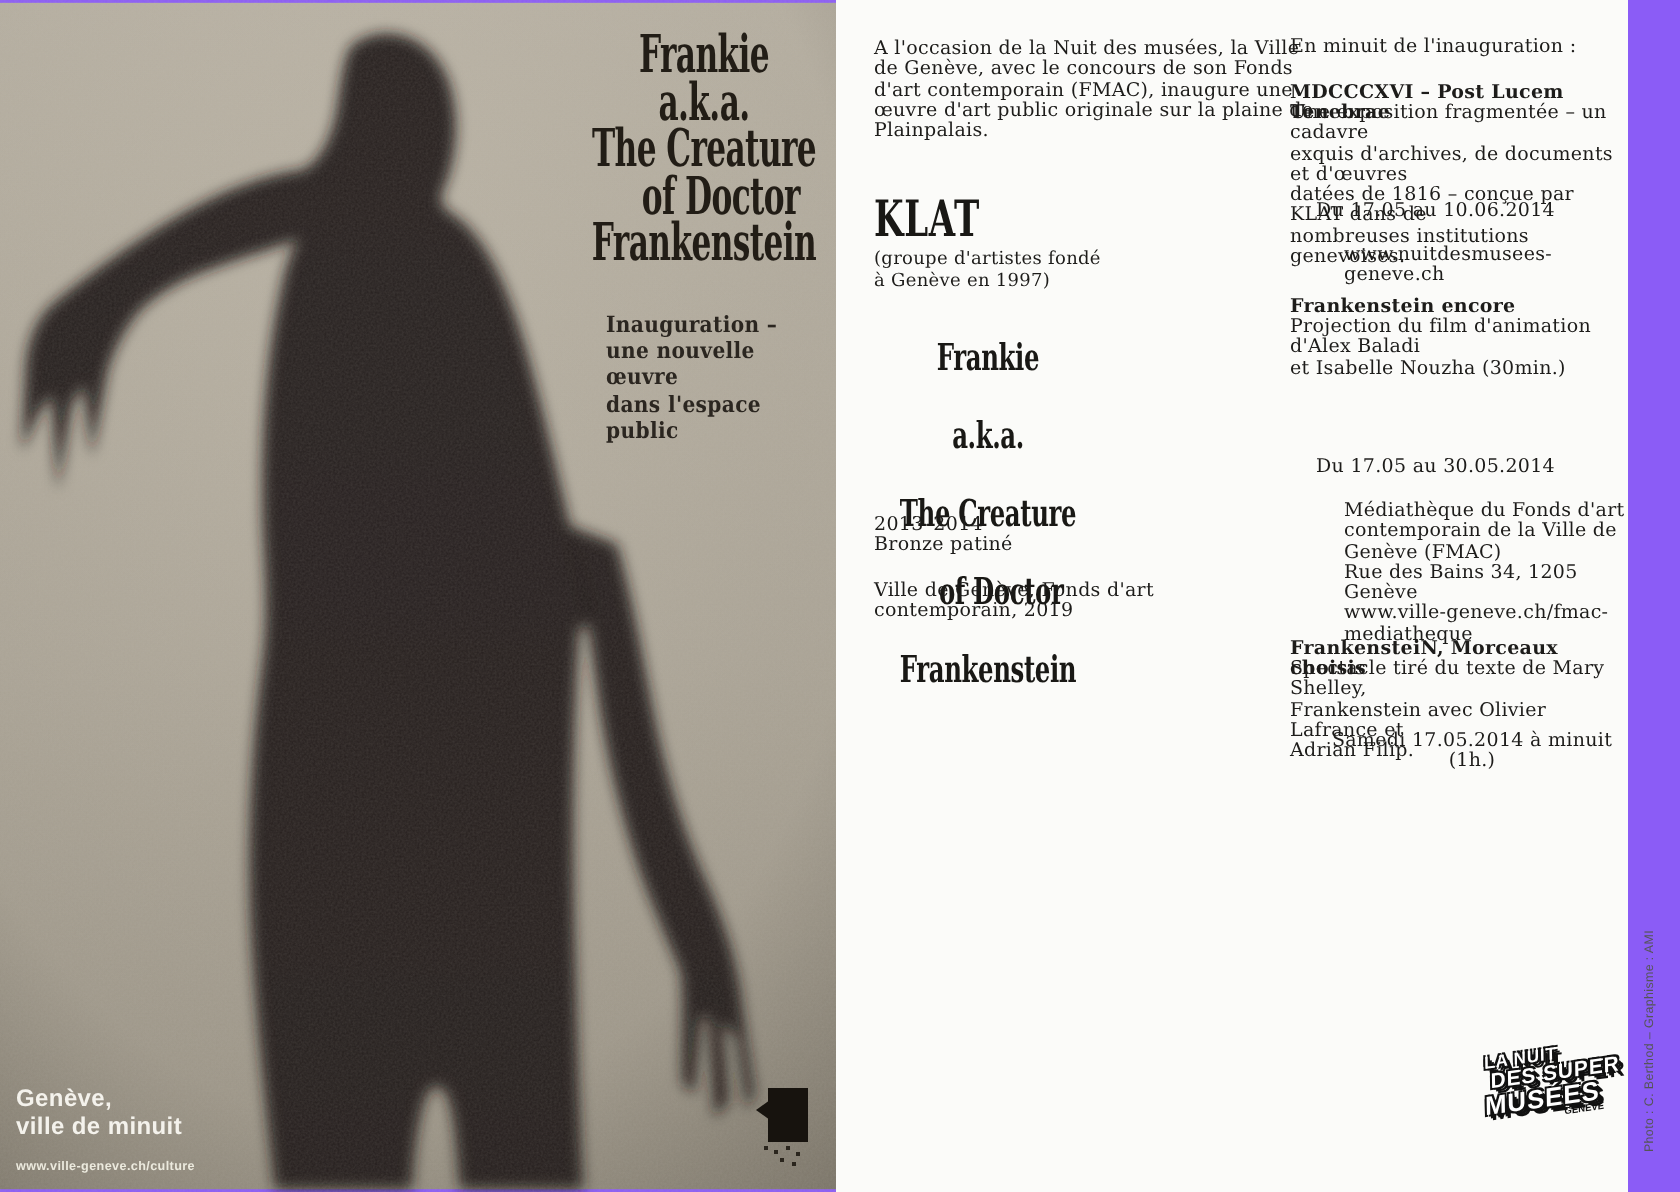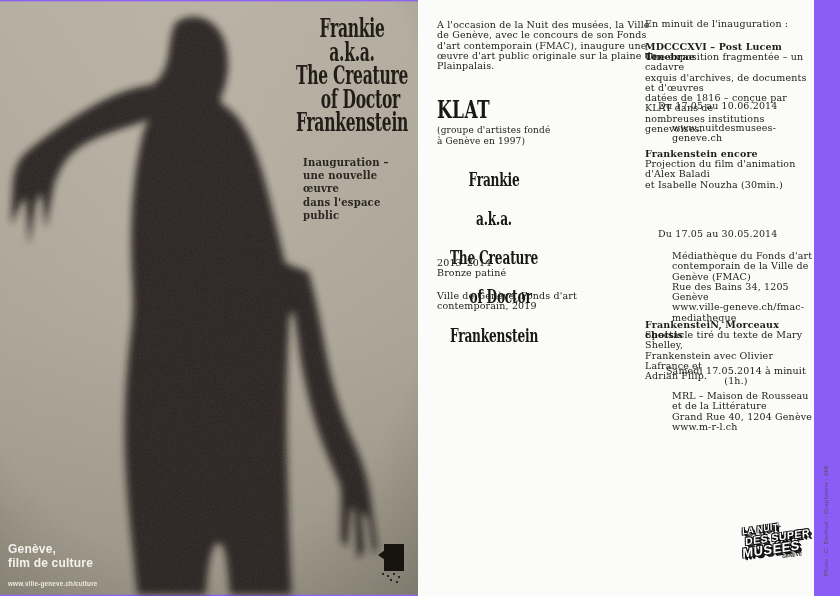--- a/index.html
+++ b/index.html
@@ -123,21 +123,21 @@
       <span class="t-line">Frankie</span>
       <span class="t-line">a.k.a.</span>
       <span class="t-line">The Creature</span>
       <span class="t-line">of Doctor</span>
       <span class="t-line">Frankenstein</span>
     </div>
     <div class="photo-subtitle">Inauguration –
 une nouvelle œuvre
 dans l'espace public</div>
     <div class="city-tagline">Genève,
-film de culture</div>
+ville de minuit</div>
     <div class="city-url">www.ville-geneve.ch/culture</div>
     <div class="geneva-crest"></div>
   </div>
 
   <div class="content-panel">
 
     <div class="blk col-mid intro">A l'occasion de la Nuit des musées, la Ville
 de Genève, avec le concours de son Fonds
 d'art contemporain (FMAC), inaugure une
 œuvre d'art public originale sur la plaine de
@@ -175,24 +175,20 @@
 contemporain de la Ville de
 Genève (FMAC)
 Rue des Bains 34, 1205 Genève
 www.ville-geneve.ch/fmac-mediatheque</div>
 
     <div class="blk col-right sec-title s2-title">FrankensteiN, Morceaux choisis</div>
     <div class="blk col-right s2-body">Spectacle tiré du texte de Mary Shelley,
 Frankenstein avec Olivier Lafrance et
 Adrian Filip.</div>
     <div class="blk col-right ind1 s2-date">Samedi 17.05.2014 à minuit (1h.)</div>
-    <div class="blk col-right ind2 s2-venue">MRL – Maison de Rousseau
-et de la Littérature
-Grand Rue 40, 1204 Genève
-www.m-r-l.ch</div>
 
     <div class="musees-logo">
       <span class="l1">LA NUIT</span>
       <span class="l2">DES SUPER</span>
       <span class="l3">MUSÉES</span>
       <span class="lsub">GENÈVE</span>
     </div>
     <div class="credit">Photo : C. Berthod – Graphisme : AMI</div>
   </div>
 </div>

